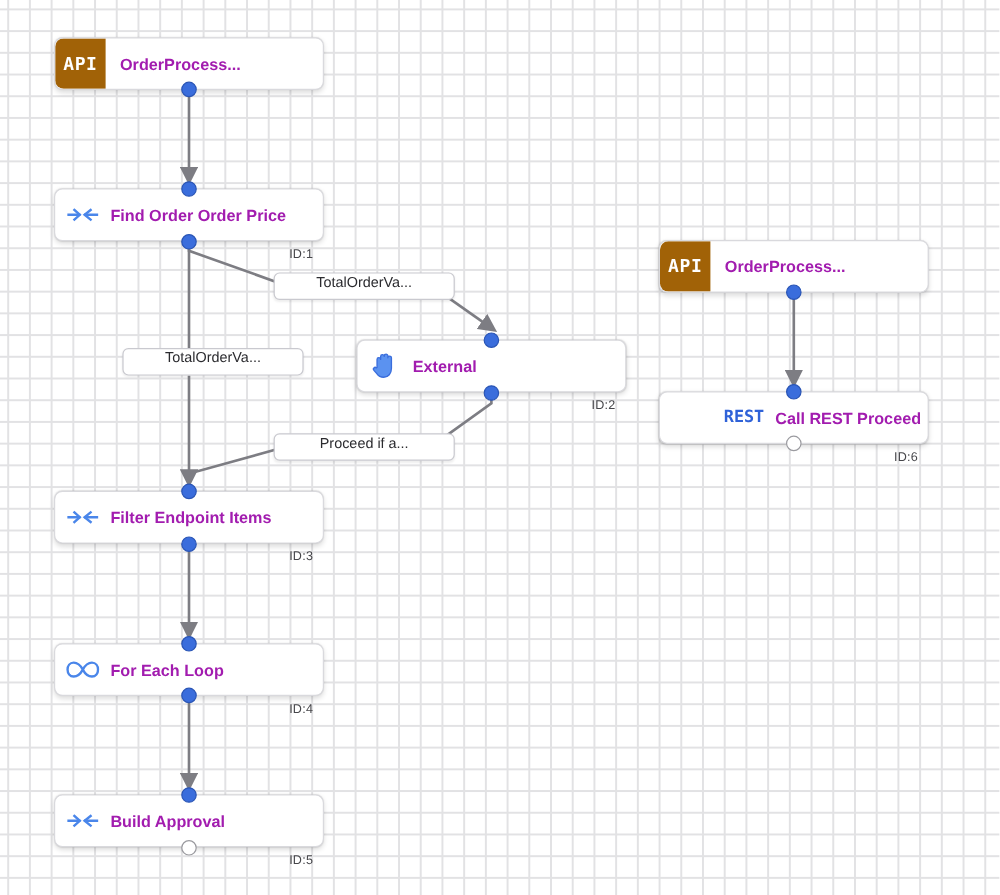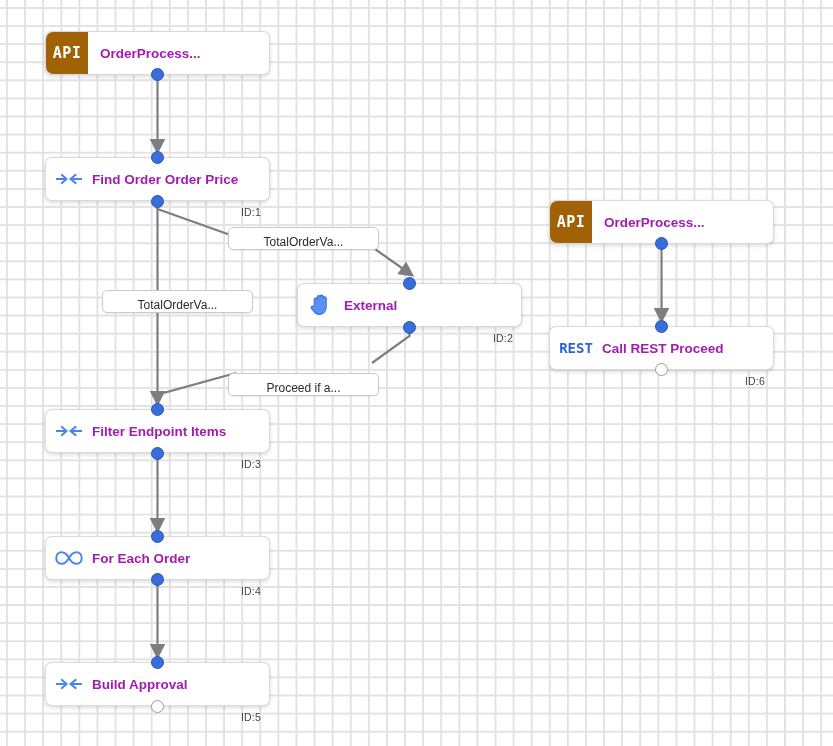--- a/index.html
+++ b/index.html
@@ -67,20 +67,21 @@
     width: 52px;
     height: 100%;
     display: flex;
     align-items: center;
     justify-content: center;
     color: #2f62d8;
     font-family: "DejaVu Sans Mono", monospace;
     font-size: 14px;
     font-weight: 700;
     flex: 0 0 auto;
+    padding-left: 44px;
   }
   .icon-box {
     width: 46px;
     height: 100%;
     display: flex;
     align-items: center;
     justify-content: center;
     flex: 0 0 auto;
   }
   .node-title {
@@ -122,21 +123,21 @@
   
   .edge-label {
     position: absolute;
     box-sizing: border-box;
     background: #ffffff;
     border: 1px solid #c9c9cf;
     border-radius: 5px;
     font-size: 12px;
     color: #2b2b2f;
     display: flex;
-    align-items: flex-end;
+    align-items: flex-start;
     justify-content: center;
     box-shadow: 0 1px 2px rgba(0,0,0,0.07);
     z-index: 4;
     white-space: nowrap;
   }
 </style>
 </head>
 <body>
 
 <div id="canvas">
@@ -222,21 +223,21 @@
     <div class="id-tag">ID:3</div>
   </div>
 
   <div class="node" style="left:45px; top:536px; width:225px; height:44px;">
     <div class="node-inner">
       <div class="icon-box">
         <svg width="28" height="16" viewBox="0 0 28 16" xmlns="http://www.w3.org/2000/svg">
           <path d="M 14 8 C 11.5 3.4 9.2 2.2 6.4 2.2 C 3.2 2.2 1.3 4.9 1.3 8 C 1.3 11.1 3.2 13.8 6.4 13.8 C 9.2 13.8 11.5 12.6 14 8 C 16.5 3.4 18.8 2.2 21.6 2.2 C 24.8 2.2 26.7 4.9 26.7 8 C 26.7 11.1 24.8 13.8 21.6 13.8 C 18.8 13.8 16.5 12.6 14 8 Z" fill="none" stroke="#4a86ea" stroke-width="2"></path>
         </svg>
       </div>
-      <div class="node-title">For Each Order</div>
+      <div class="node-title">For Each Loop</div>
     </div>
     <div class="id-tag">ID:4</div>
   </div>
 
   <div class="node" style="left:45px; top:662px; width:225px; height:44px;">
     <div class="node-inner">
       <div class="icon-box">
         <svg width="26" height="18" viewBox="0 0 26 18" xmlns="http://www.w3.org/2000/svg">
           <g stroke="#4a86ea" stroke-width="2" fill="none" stroke-linecap="square">
             <path d="M 1 9 L 10 9"></path>
@@ -267,21 +268,21 @@
   </div>
 
   <div class="edge-label" style="left:228px; top:227px; width:151px; height:23px;">
     <span>TotalOrderVa...</span>
   </div>
 
   <div class="edge-label" style="left:102px; top:290px; width:151px; height:23px;">
     <span>TotalOrderVa...</span>
   </div>
 
-  <div class="edge-label" style="left:228px; top:373px; width:151px; height:23px;">
+  <div class="edge-label" style="left:228px; top:361px; width:151px; height:23px;">
     <span>Proceed if a...</span>
   </div>
 
   <div class="port filled" style="left:151px; top:68px;"></div>
   <div class="port filled" style="left:151px; top:151px;"></div>
   <div class="port filled" style="left:151px; top:195px;"></div>
   <div class="port filled" style="left:403px; top:277px;"></div>
   <div class="port filled" style="left:403px; top:321px;"></div>
   <div class="port filled" style="left:151px; top:403px;"></div>
   <div class="port filled" style="left:151px; top:447px;"></div>

